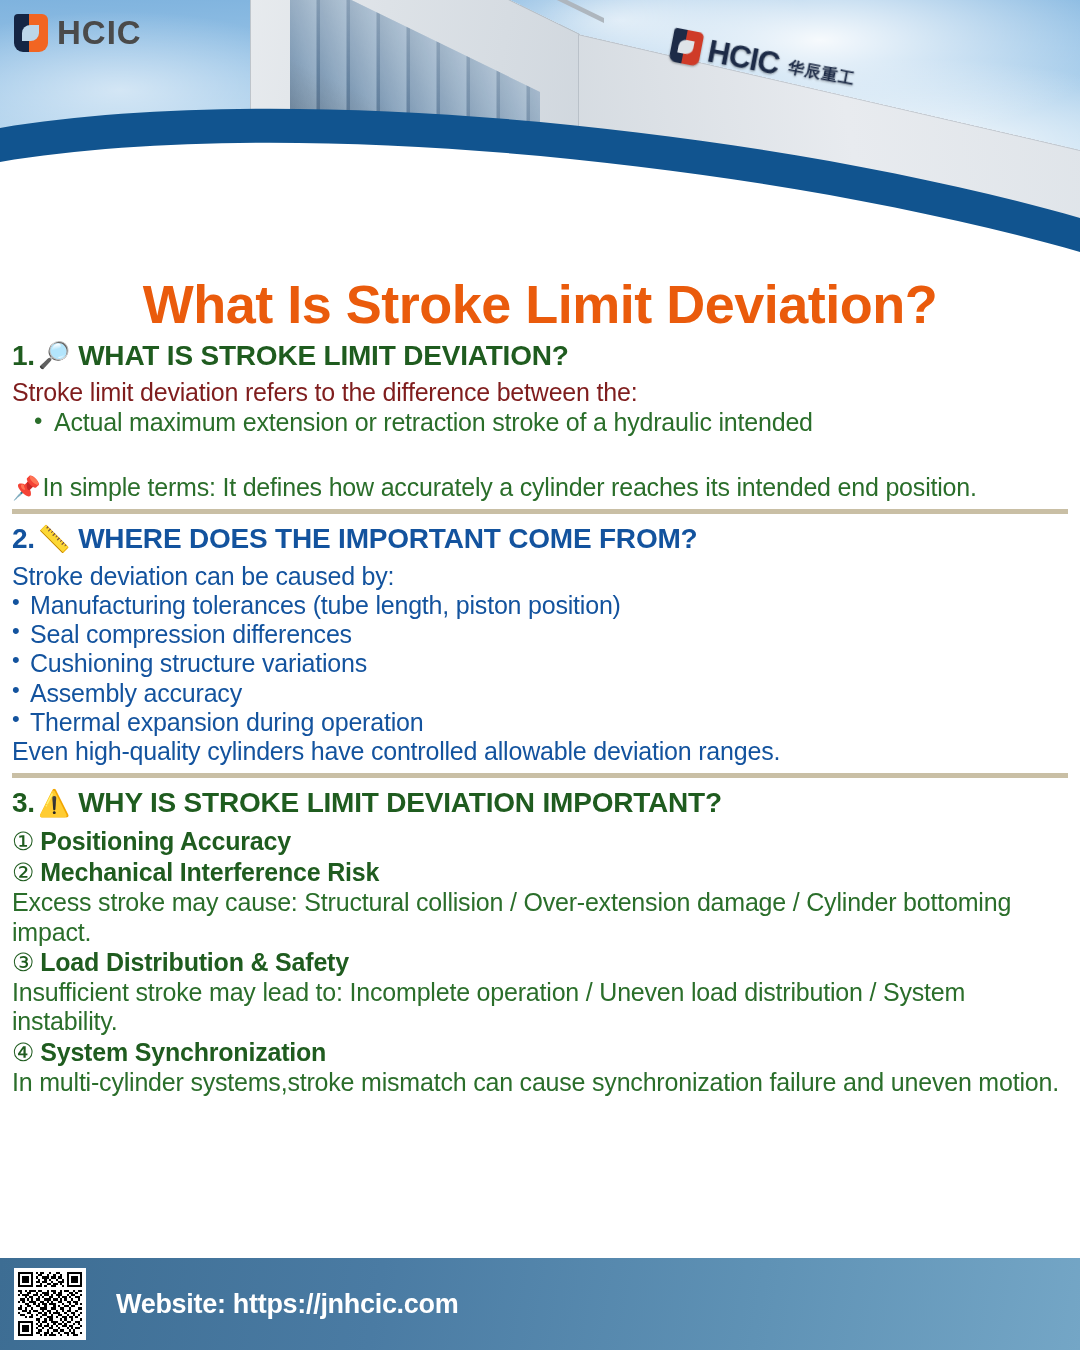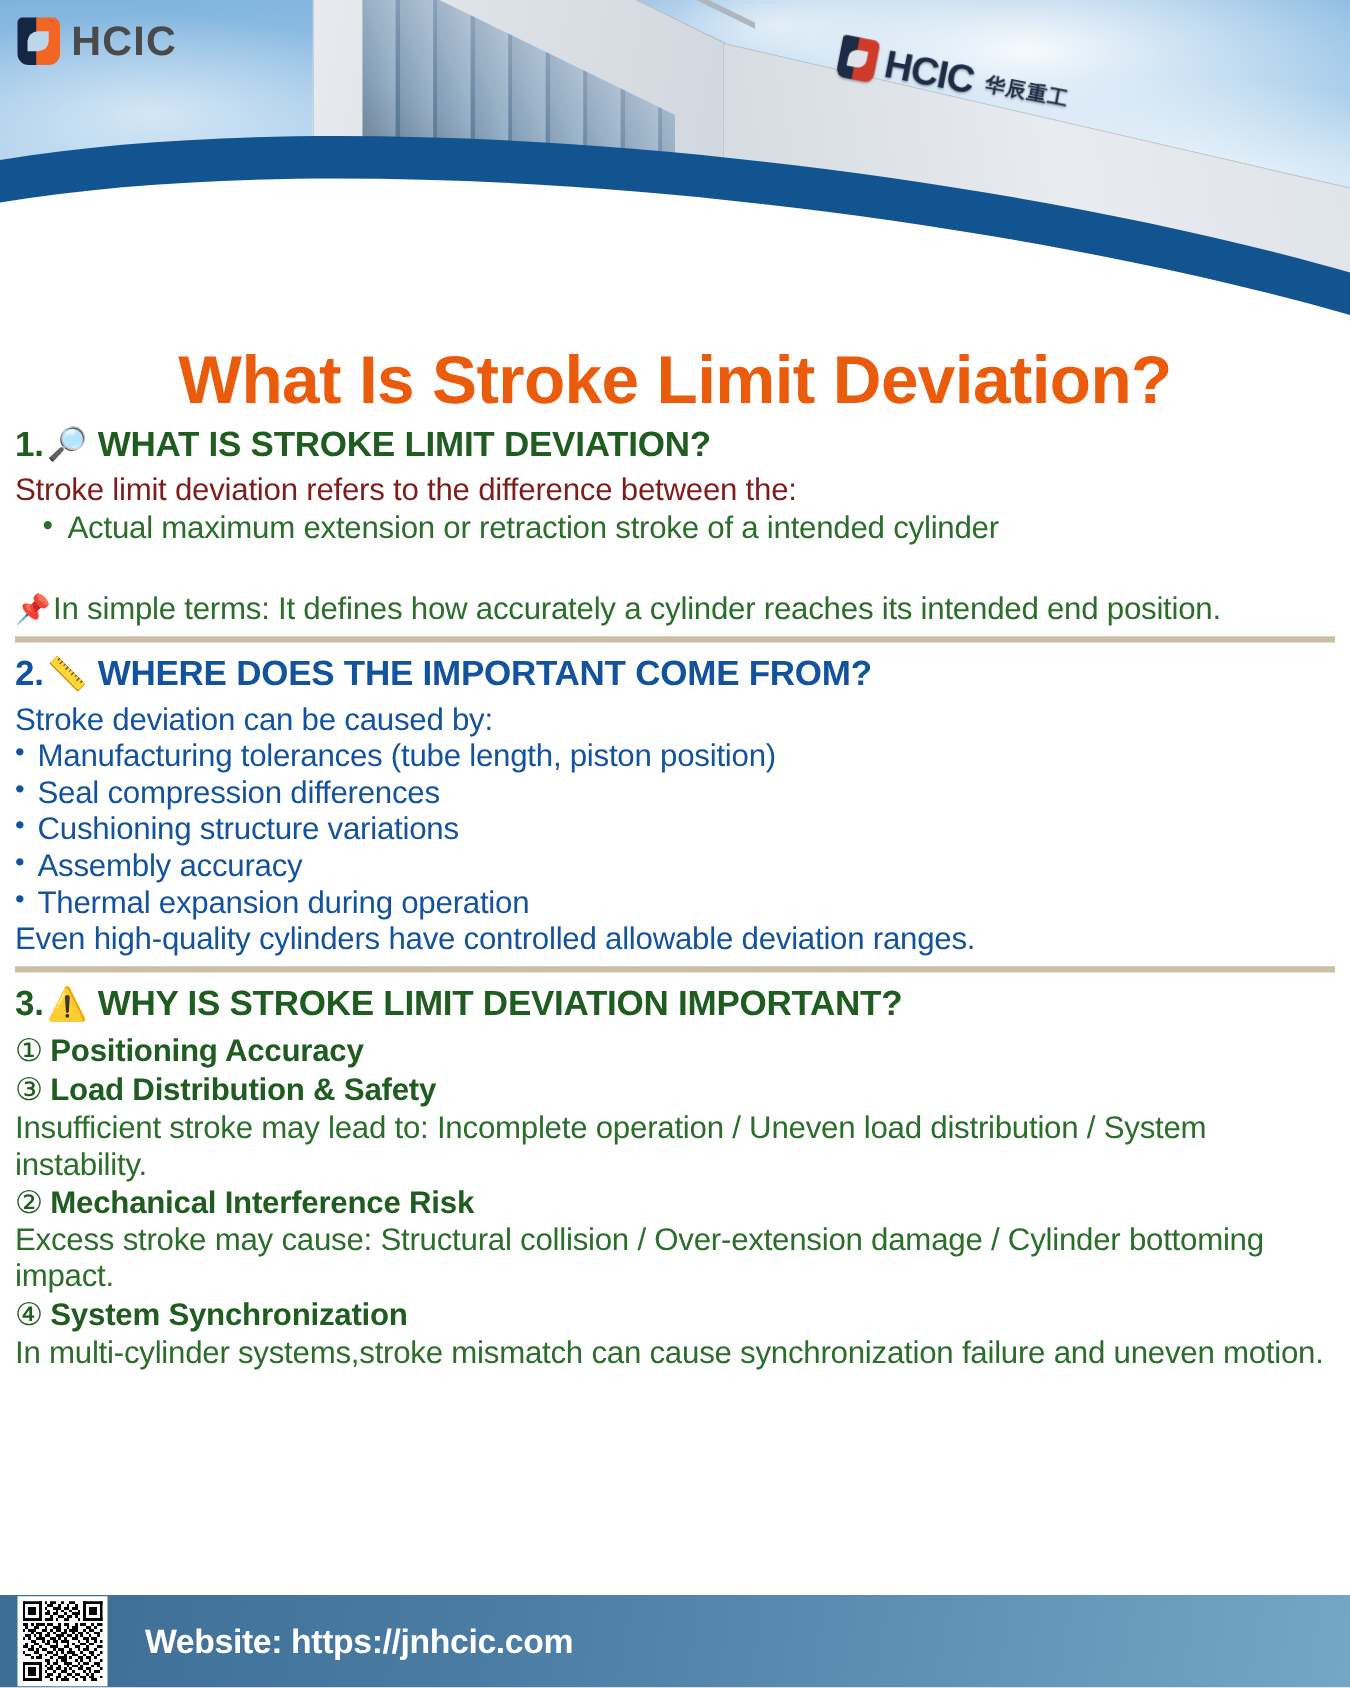--- a/index.html
+++ b/index.html
@@ -168,21 +168,21 @@
     font-size:25px; font-weight:bold; color:#1F5C1F; line-height:1.25;
     letter-spacing:-0.2px;
   }
   .item-title .circnum { font-weight:normal; margin-right:6px; }
   .item-body {
     font-size:25px; color:#2a6e2a; line-height:1.17; letter-spacing:-0.2px;
   }
 
   
   .footer {
-    position:absolute; left:0; bottom:0; width:1080px; height:74px;
+    position:absolute; left:0; bottom:0; width:1080px; height:92px;
     background:linear-gradient(100deg,#3d6d93 0%,#4a7ba3 35%,#5f92b5 70%,#74a6c6 100%);
     display:flex; align-items:center;
   }
   .qr {
     width:72px; height:72px; background:#fff; margin-left:14px;
     padding:4px; flex:none;
   }
   .qr svg { display:block; }
   .site {
     color:#ffffff; font-size:27px; font-weight:bold; margin-left:30px;
@@ -234,21 +234,21 @@
   <div class="content">
 
     <div class="section">
       <div class="sec-head green">
         <span class="num">1.</span>
         <span class="emoji">🔎</span>
         <span>WHAT IS STROKE LIMIT DEVIATION?</span>
       </div>
       <div class="body-line green">Stroke limit deviation refers to the difference between the:</div>
       <ul class="dots green">
-        <li>Actual maximum extension or retraction stroke of a intended cylinder</li>
+        <li>Actual maximum extension or retraction stroke of a hydraulic intended</li>
       </ul>
       <div class="pin-line">
         <span class="emoji">📌</span><span>In simple terms: It defines how accurately a cylinder reaches its intended end position.</span>
       </div>
     </div>
 
     <div class="divider"></div>
 
     <div class="section">
       <div class="sec-head blue">
@@ -277,30 +277,30 @@
       </div>
 
       <div class="item">
         <div class="item-title">
           <span class="circnum">①</span><span>Positioning Accuracy</span>
         </div>
       </div>
 
       <div class="item">
         <div class="item-title">
+          <span class="circnum">②</span><span>Mechanical Interference Risk</span>
+        </div>
+        <div class="item-body">Excess stroke may cause: Structural collision / Over-extension damage / Cylinder bottoming impact.</div>
+      </div>
+
+      <div class="item">
+        <div class="item-title">
           <span class="circnum">③</span><span>Load Distribution &amp; Safety</span>
         </div>
         <div class="item-body">Insufficient stroke may lead to: Incomplete operation / Uneven load distribution / System instability.</div>
-      </div>
-
-      <div class="item">
-        <div class="item-title">
-          <span class="circnum">②</span><span>Mechanical Interference Risk</span>
-        </div>
-        <div class="item-body">Excess stroke may cause: Structural collision / Over-extension damage / Cylinder bottoming impact.</div>
       </div>
 
       <div class="item">
         <div class="item-title">
           <span class="circnum">④</span><span>System Synchronization</span>
         </div>
         <div class="item-body">In multi-cylinder systems,stroke mismatch can cause synchronization failure and uneven motion.</div>
       </div>
     </div>
   </div>

